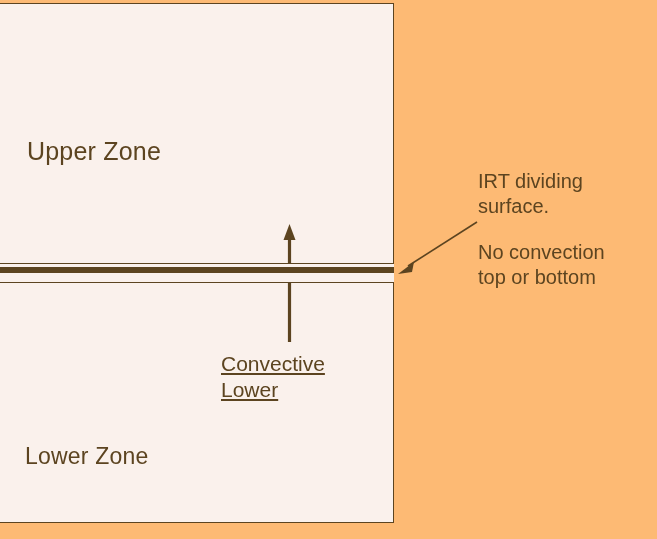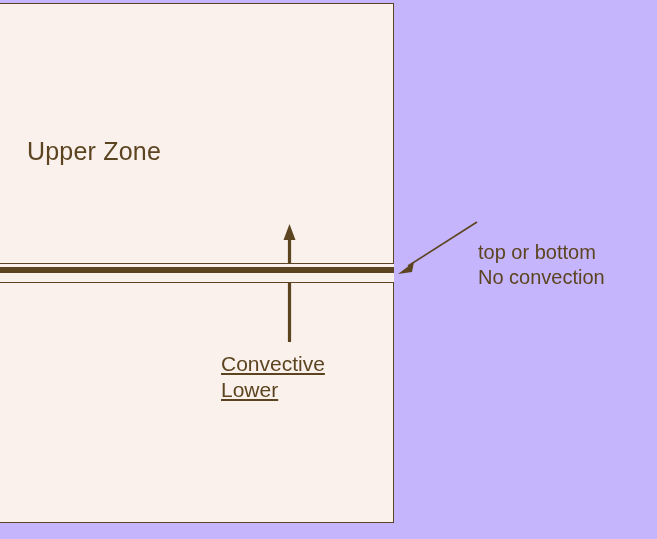--- a/index.html
+++ b/index.html
@@ -4,21 +4,21 @@
 <style>
   html, body {
     margin: 0;
     padding: 0;
     background: #ffffff;
   }
   #canvas {
     position: relative;
     width: 657px;
     height: 539px;
-    background: #c4b5fd;
+    background: #fdba74;
     font-family: "Liberation Sans", sans-serif;
     overflow: hidden;
   }
 
   
   .zone-box {
     position: absolute;
     left: -2px;
     top: 3px;
     width: 396px;
@@ -139,27 +139,32 @@
     <div class="thick"></div>
     <div class="gapfill g2"></div>
     <div class="hair bot"></div>
   </div>
 
   <div class="plume-label">
     <div>Convective</div>
     <div>Lower</div>
   </div>
 
+  <div class="zone-label lower">Lower Zone</div>
 
   <div class="leader">
     <svg width="96" height="70" viewBox="0 0 96 70" xmlns="http://www.w3.org/2000/svg">
       <line x1="85" y1="8" x2="16" y2="52" stroke="#5c4420" stroke-width="1.6"></line>
       <polygon points="6,60 22,48 20,58" fill="#5c4420"></polygon>
     </svg>
   </div>
 
+  <div class="annotation a1">
+    <div>IRT dividing</div>
+    <div>surface.</div>
+  </div>
 
   <div class="annotation a2">
+    <div>No convection</div>
     <div>top or bottom</div>
-    <div>No convection</div>
   </div>
 
 </div>
 
 </body></html>

